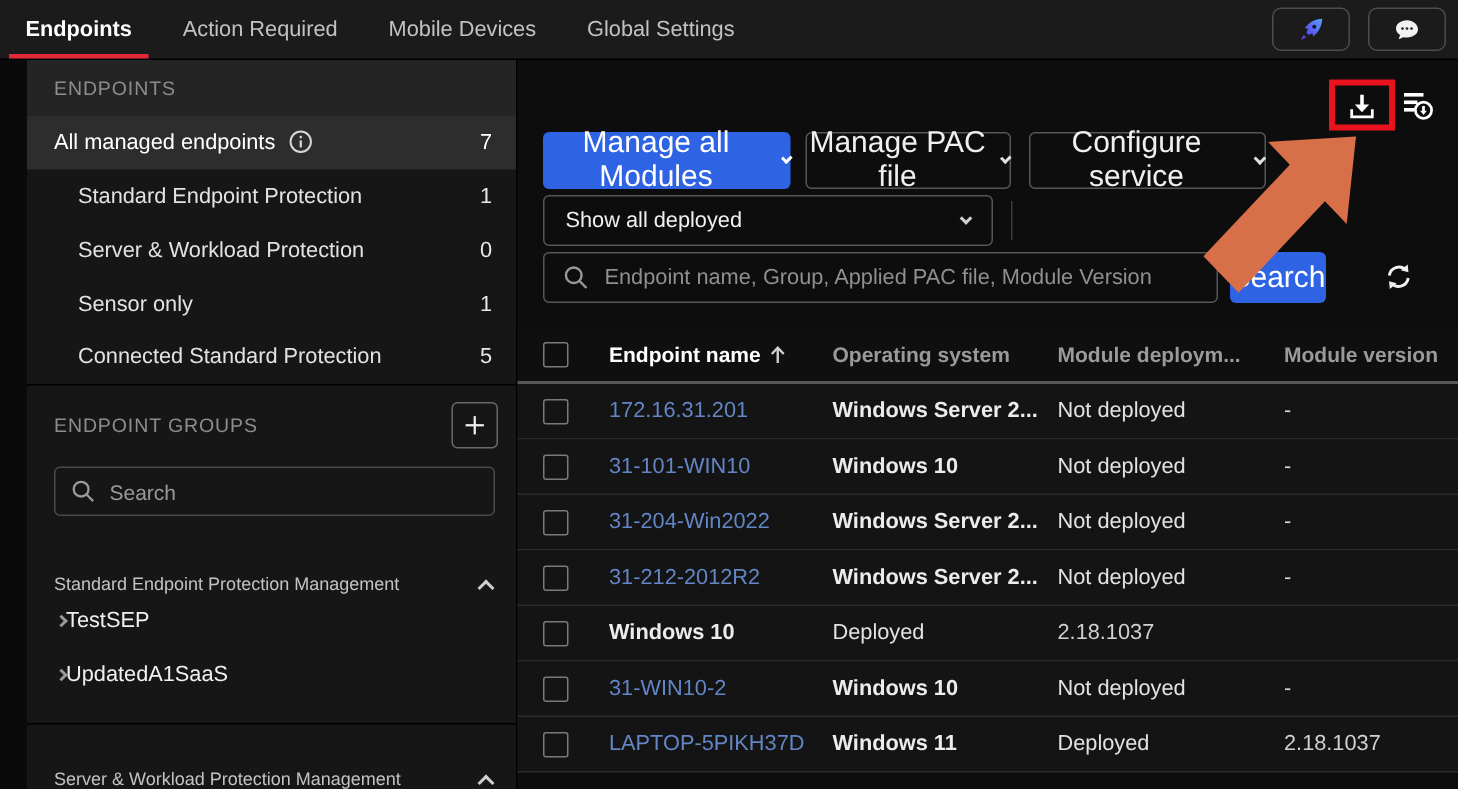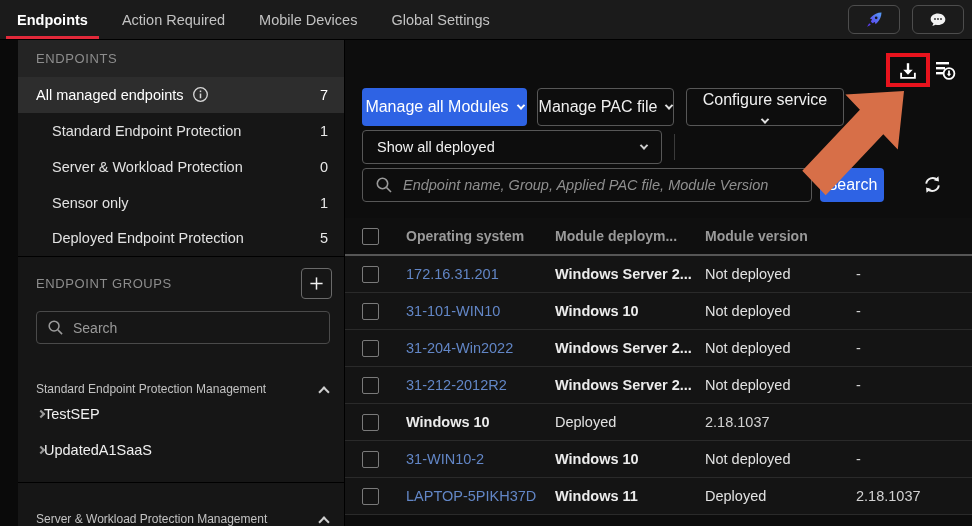--- a/index.html
+++ b/index.html
@@ -59,36 +59,36 @@
   .chev.sm { width:6px; height:6px; }
 
   
   .main { position:absolute; top:40px; left:345px; width:627px; height:486px; background:#0d0d0d; }
 
   .icon-plain { position:absolute; display:flex; align-items:center; justify-content:center; cursor:pointer; }
   .highlight-box { position:absolute; left:541px; top:13px; width:44px; height:34px;
                    border:4px solid var(--ann-red,#e8131d); z-index:30; pointer-events:none; }
 
   .btn { position:absolute; height:38px; border-radius:4px; display:flex; align-items:center;
-         justify-content:center; gap:9px; font-size:16px; cursor:pointer; }
+         justify-content:center; gap:9px; font-size:20px; cursor:pointer; }
   .btn-primary { background:var(--accent-blue,#2e63e4); color:#fff; border:none; }
   .btn-outline { background:transparent; color:#f0f0f0; border:1px solid #575757; }
   .btn .chev { border-color:#fff; }
   .btn-outline .chev { border-color:#e0e0e0; }
 
   .select-like { position:absolute; left:17px; top:90px; width:300px; height:34px; border:1px solid #575757;
                  border-radius:4px; display:flex; align-items:center; padding:0 14px; font-size:14.5px;
                  color:#f0f0f0; cursor:pointer; }
   .select-like .chev { margin-left:auto; }
   .v-divider { position:absolute; left:329px; top:94px; width:1px; height:26px; background:#3a3a3a; }
 
   .search-box { position:absolute; left:17px; top:128px; width:450px; height:34px; border:1px solid #575757;
                 border-radius:4px; display:flex; align-items:center; gap:10px; padding:0 12px; background:transparent; }
   .search-box input { flex:1; background:transparent; border:none; outline:none; color:#fca5a5;
-                      font-size:14.5px; font-family:"Liberation Sans", sans-serif;font-style:italic; }
+                      font-size:14.5px; font-family:"Liberation Sans", sans-serif; }
   .search-box input::placeholder { color:#8f8f8f; }
   .search-btn { left:475px; top:128px; width:64px; height:34px; }
 
   
   .table { position:absolute; top:178px; left:0; width:627px; }
   .t-row { display:grid; grid-template-columns:44px 149px 150px 151px 1fr; align-items:center;
            padding-left:17px; height:37px; background:#141414; border-bottom:1px solid #2a2a2a; }
   .t-head { height:38px; background:#0f0f0f; border-bottom:2px solid #565656; }
   .t-head .col { color:#9a9a9a; font-weight:700; font-size:14px; display:flex; align-items:center; gap:6px; }
   .t-head .col.sorted { color:#ffffff; }
@@ -164,21 +164,21 @@
     </div>
     <div class="filter-item sub">
       <span>Server &amp; Workload Protection</span>
       <span class="count">0</span>
     </div>
     <div class="filter-item sub">
       <span>Sensor only</span>
       <span class="count">1</span>
     </div>
     <div class="filter-item sub">
-      <span>Deployed Endpoint Protection</span>
+      <span>Connected Standard Protection</span>
       <span class="count">5</span>
     </div>
 
     <div class="side-divider"></div>
 
     <div class="groups-header">
       <span>ENDPOINT GROUPS</span>
       <div class="plus-btn">
         <span>
           <svg width="15" height="15" viewBox="0 0 16 16">
@@ -246,21 +246,21 @@
     </div>
 
     <button class="btn btn-primary" style="left:17px; top:48px; width:165px;">
       <span>Manage all Modules</span>
       <span class="chev down sm"></span>
     </button>
     <button class="btn btn-outline" style="left:192px; top:48px; width:137px;">
       <span>Manage PAC file</span>
       <span class="chev down sm"></span>
     </button>
-    <button class="btn btn-outline" style="left:341px; top:48px; width:158px;flex-direction:column;">
+    <button class="btn btn-outline" style="left:341px; top:48px; width:158px;">
       <span>Configure service</span>
       <span class="chev down sm"></span>
     </button>
 
     <div class="select-like">
       <span>Show all deployed</span>
       <span class="chev down sm"></span>
     </div>
     <div class="v-divider"></div>
 
@@ -291,20 +291,29 @@
       <svg width="135" height="112" viewBox="0 0 135 112">
         <polygon points="16.3,85.8 73.9,24.8 59.4,9.6 118,6 111.8,64.4 97.3,49.2 39.7,110.2" fill="#d76f48"></polygon>
       </svg>
     </div>
 
     <div class="table">
       <div class="t-row t-head">
         <div>
             <div class="cb"></div>
           </div>
+        <div class="col sorted">
+          <span>Endpoint name</span>
+          <span>
+            <svg width="11" height="13" viewBox="0 0 11 13">
+              <line x1="5.5" y1="2.5" x2="5.5" y2="12" stroke="#cfcfcf" stroke-width="1.6"></line>
+              <polyline points="1.5,6 5.5,1.8 9.5,6" fill="none" stroke="#cfcfcf" stroke-width="1.6"></polyline>
+            </svg>
+          </span>
+        </div>
         <div class="col">Operating system</div>
         <div class="col">Module deploym...</div>
         <div class="col">Module version</div>
       </div>
 
       <div class="t-row">
         <div>
             <div class="cb"></div>
           </div>
         <div class="cell-name">172.16.31.201</div>

